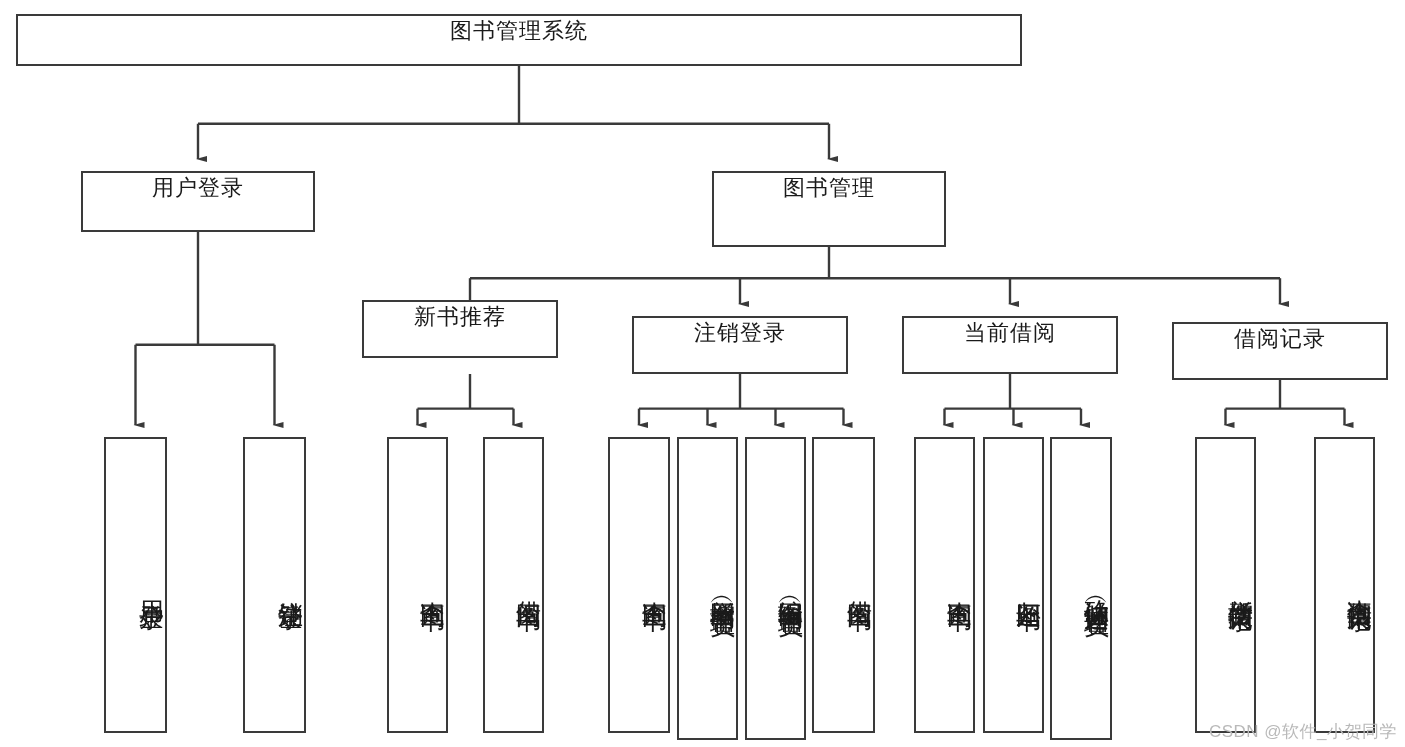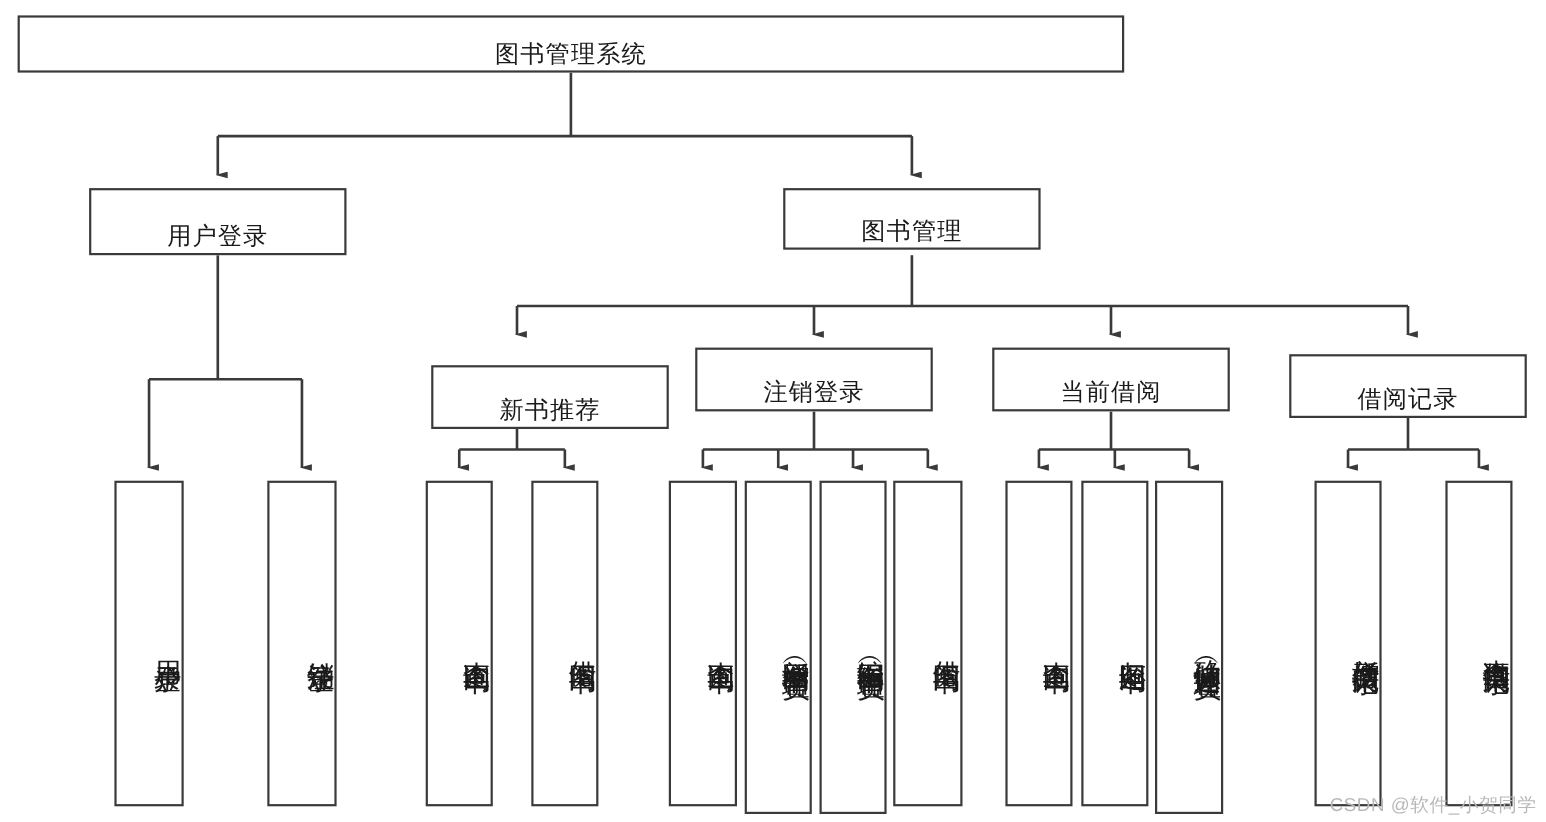--- a/index.html
+++ b/index.html
@@ -23,21 +23,21 @@
     top: 0;
     width: 1405px;
     height: 747px;
   }
   .node {
     position: absolute;
     box-sizing: border-box;
     border: 2px solid #3a3a3a;
     background: #ffffff;
     display: flex;
-    align-items: flex-end;
+    align-items: flex-start;
     justify-content: center;
     color: #1a1a1a;
   }
   .node.horiz {
     font-size: 22px;
     letter-spacing: 1px;
   }
   .node.vert {
     writing-mode: vertical-rl;
     text-orientation: upright;
@@ -114,24 +114,24 @@
       </g>
   </svg>
 
   <div id="nodes-layer">
       <div class="node horiz" style="left: 16px; top: 14px; width: 1006px; height: 52px;">
         <span>图书管理系统</span>
       </div>
       <div class="node horiz" style="left: 81px; top: 171px; width: 234px; height: 61px;">
         <span>用户登录</span>
       </div>
-      <div class="node horiz" style="left: 712px; top: 171px; width: 234px; height: 56px;">
+      <div class="node horiz" style="left: 712px; top: 171px; width: 234px; height: 76px;">
         <span>图书管理</span>
       </div>
-      <div class="node horiz" style="left: 362px; top: 332px; width: 216px; height: 58px; margin-left: 30px;">
+      <div class="node horiz" style="left: 362px; top: 300px; width: 196px; height: 58px;">
         <span>新书推荐</span>
       </div>
       <div class="node horiz" style="left: 632px; top: 316px; width: 216px; height: 58px;">
         <span>注销登录</span>
       </div>
       <div class="node horiz" style="left: 902px; top: 316px; width: 216px; height: 58px;">
         <span>当前借阅</span>
       </div>
       <div class="node horiz" style="left: 1172px; top: 322px; width: 216px; height: 58px;">
         <span>借阅记录</span>

